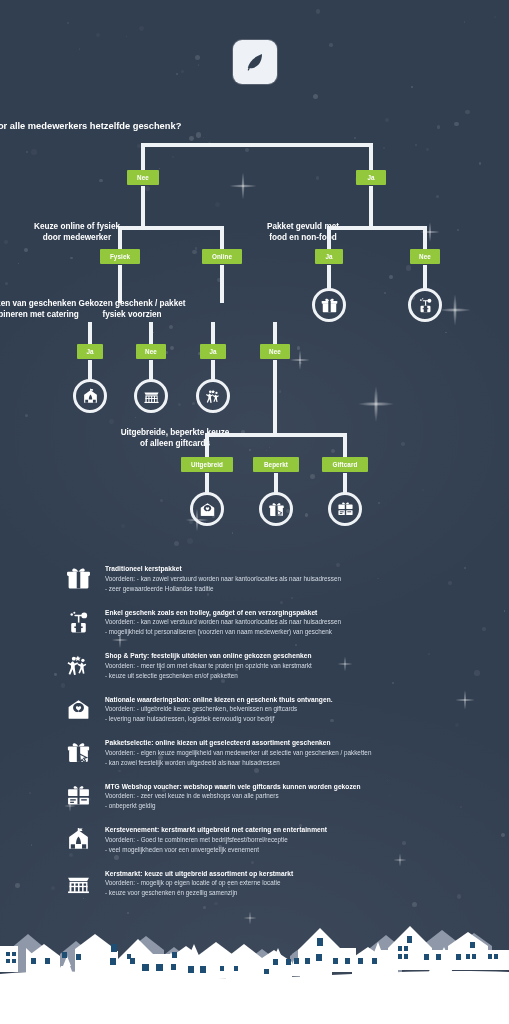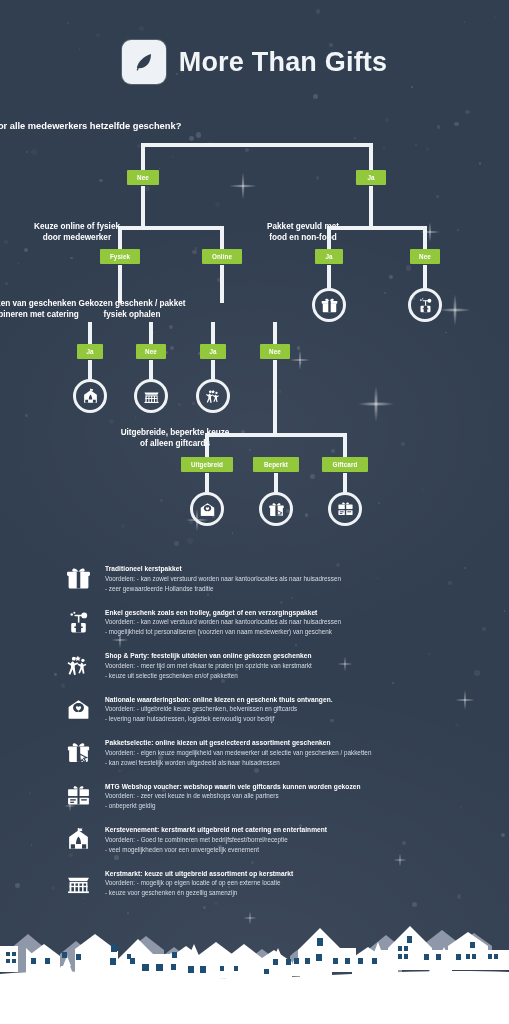--- a/index.html
+++ b/index.html
@@ -260,21 +260,20 @@
       <div class="spark" style="left:389px;top:849px;width:22px;height:22px;"></div>
     </div>
 
   <div class="header">
     <div class="logo-box">
       <svg viewBox="0 0 24 24" width="24" height="24" aria-hidden="true">
         <path d="M19 4c0 9-5.2 14.2-11.6 14.2-1 0-1.9-.1-2.6-.4C6.3 11.4 11.6 6.6 19 4z" fill="#323f51"></path>
         <path d="M4.6 20.2c1.3-4.4 4.3-8.3 8.4-10.7-3.5 2.9-5.9 6.7-7.1 11.1z" fill="#323f51"></path>
       </svg>
     </div>
-    <div class="brand">More Than Gifts</div>
   </div>
 
   <div class="flow">
 
     <div class="q big" style="left:254px; top:120px; width:340px; margin-left:-170px;">Voor alle medewerkers hetzelfde geschenk?</div>
 
     <div class="line hline" style="left:141px; top:143px; width:232px;"></div>
     <div class="line vline" style="left:143px; top:143px; height:33px;"></div>
     <div class="line vline" style="left:371px; top:143px; height:33px;"></div>
 
@@ -328,21 +327,21 @@
         <rect x="11.4" y="5.6" width="1.5" height="6.5"></rect>
         <circle cx="5.5" cy="4.4" r="1.2"></circle>
         <circle cx="8" cy="2.6" r="1"></circle>
       </svg>
     </div>
 
     <div class="q" style="left:120px; top:299px; width:180px; margin-left:-90px;">Kiezen van geschenken
 combineren met catering</div>
 
     <div class="q" style="left:222px; top:299px; width:180px; margin-left:-90px;">Gekozen geschenk / pakket
-fysiek ophalen</div>
+fysiek voorzien</div>
 
     <div class="line vline" style="left:90px; top:322px; height:24px;"></div>
     <div class="line vline" style="left:151px; top:322px; height:24px;"></div>
     <div class="lbl" style="left:90px; top:344px; width:26px;">Ja</div>
     <div class="lbl" style="left:151px; top:344px; width:30px;">Nee</div>
     <div class="line vline" style="left:90px; top:360px; height:22px;"></div>
     <div class="line vline" style="left:151px; top:360px; height:22px;"></div>
 
     <div class="line vline" style="left:213px; top:322px; height:24px;"></div>
     <div class="line vline" style="left:275px; top:322px; height:24px;"></div>

